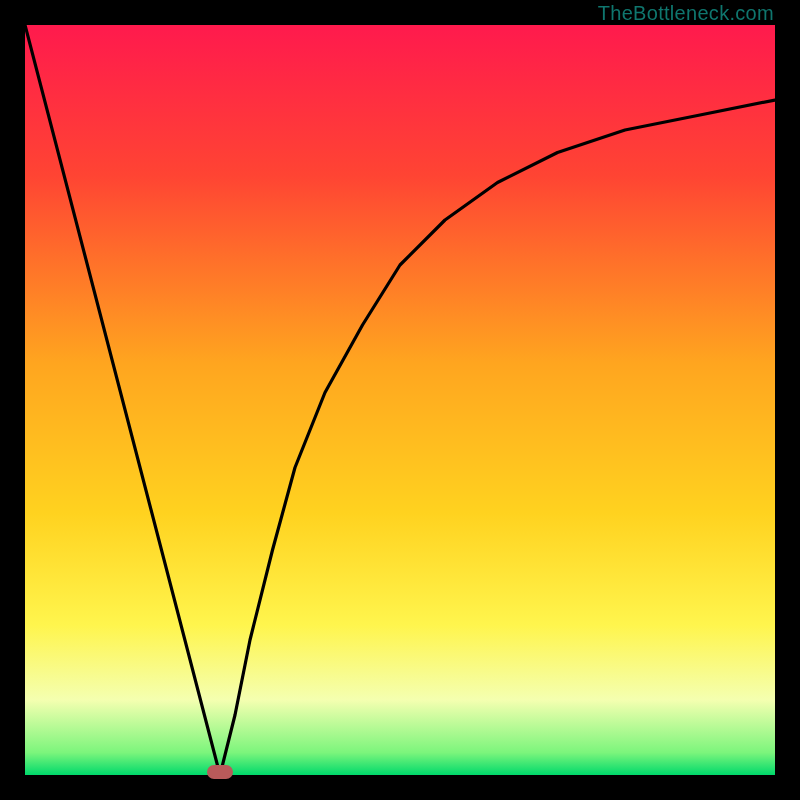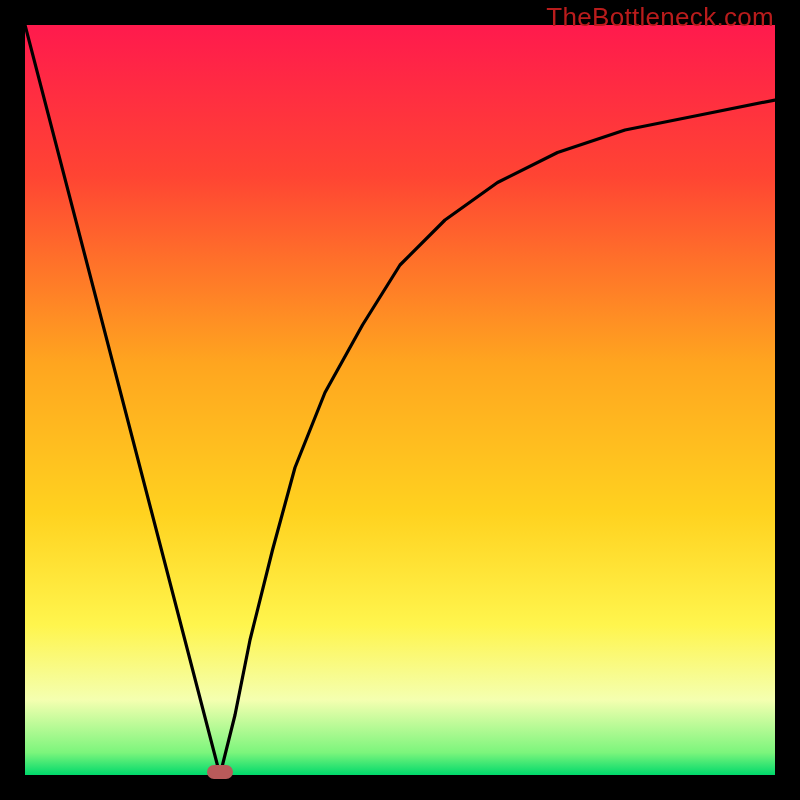--- a/index.html
+++ b/index.html
@@ -30,23 +30,23 @@
     left: 25px;
     top: 25px;
     width: 750px;
     height: 750px;
     
   }
   .watermark {
     position: absolute;
     top: 2px;
     right: 26px;
-    font-size: 26px;
+    font-size: 20px;
     font-weight: 500;
-    color: #b91c1c;
+    color: #0f766e;
     letter-spacing: 0.3px;
     z-index: 5;
     text-align: center;
   }
   .curve-svg {
     position: absolute;
     left: 25px;
     top: 25px;
     width: 750px;
     height: 750px;

